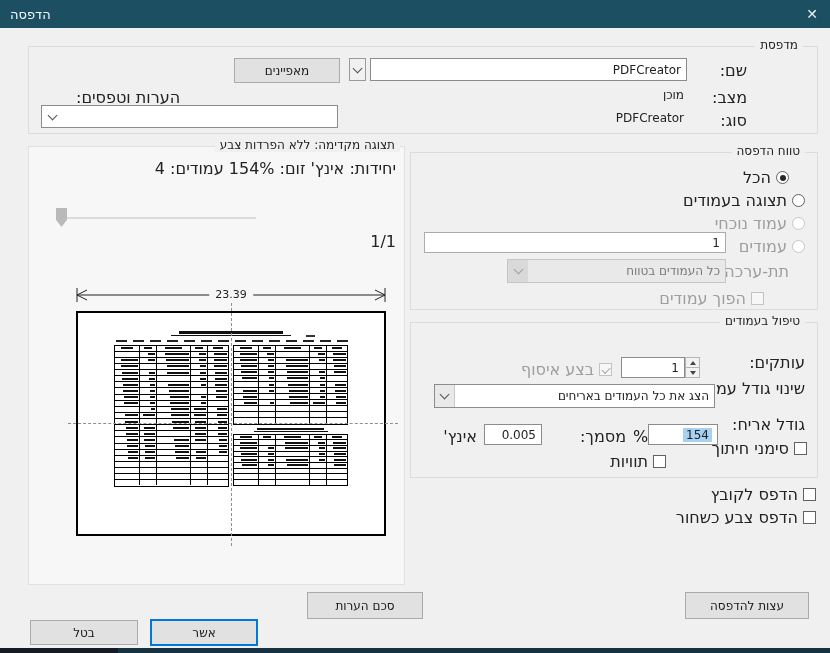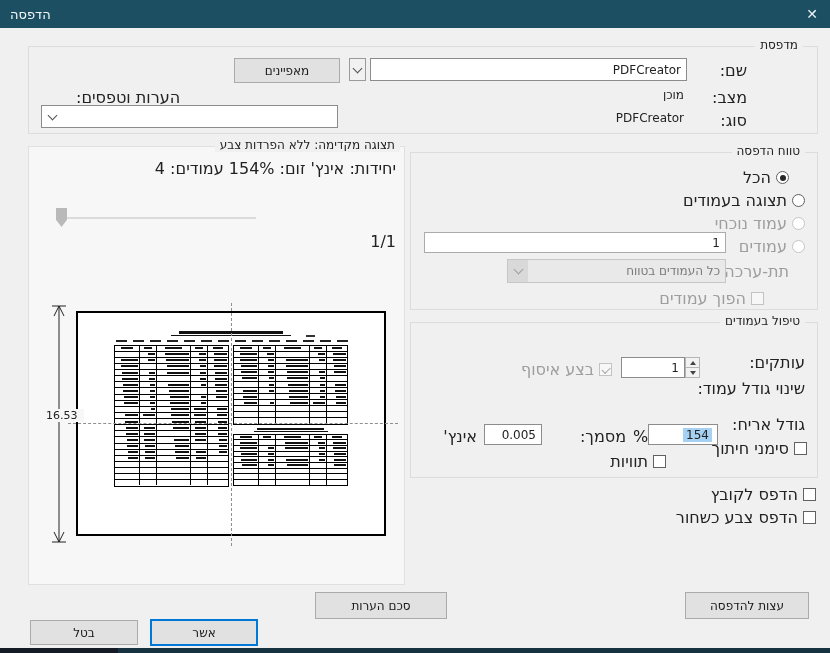--- a/index.html
+++ b/index.html
@@ -116,27 +116,27 @@
   </div>
 
   <div class="panel">
     <span class="grp-label" style="right:4px;">תצוגה מקדימה: ללא הפרדות צבע</span>
     <span class="lbl" style="position:absolute; right:8px; top:12px;">יחידות: אינץ' זום: 154% עמודים: 4</span>
 
     <div class="slider-track"></div>
     <div class="slider-thumb"></div>
     <span class="lbl" style="position:absolute; right:8px; top:85px;">1/1</span>
 
-
-    <div style="position:absolute; left:22px; top:158px; width:16px; height:238px;">
-      <svg width="16" height="238">
-        <path d="M1,1 L15,1 M1,237 L15,237 M8,1 L8,237 M8,1 L3,11 M8,1 L13,11 M8,237 L3,227 M8,237 L13,227" stroke="#222" stroke-width="1" fill="none"></path>
+    <div style="position:absolute; left:47px; top:140px; width:310px; height:16px;">
+      <svg width="310" height="16">
+        <path d="M1,1 L1,15 M309,1 L309,15 M1,8 L309,8 M1,8 L11,3 M1,8 L11,13 M309,8 L299,3 M309,8 L299,13" stroke="#222" stroke-width="1" fill="none"></path>
       </svg>
-      <span class="dim-label" style="left:-11px; top:104px; background:#f7f7f7;">16.53</span>
-    </div>
+      <span class="dim-label" style="left:50%; transform:translateX(-50%); top:1px;">23.39</span>
+    </div>
+
 
     <div class="page">
       <div class="doc">
         <div class="doc-title">
             <i></i>
           </div>
         <div class="doc-dash"></div>
         <div class="doc-sub"></div>
         <div class="tables">
           <div class="tcol">
@@ -837,20 +837,26 @@
             <i class="tri-dn"></i>
           </span>
       </span>
     </div>
     <div class="row-rtl" style="right:205px; top:37px;">
       <span class="cb dis checked-dis"></span>
       <span class="lbl lbl-dis">בצע איסוף</span>
     </div>
 
     <span class="lbl" style="position:absolute; right:12px; top:56px;">שינוי גודל עמוד:</span>
+    <div class="combo" style="left:23px; top:61px; width:281px; height:24px;">
+      <span class="chev-zone gray">
+          <i class="chev"></i>
+        </span>
+      <span class="txt">הצג את כל העמודים באריחים</span>
+    </div>
 
     <span class="lbl" style="position:absolute; right:12px; top:92px;">גודל אריח:</span>
     <div class="tb" style="left:237px; top:101px; width:70px; height:21px;">
       <span class="sel-hl">154</span>
     </div>
     <span class="lbl" style="position:absolute; left:222px; top:104px;">%</span>
     <span class="lbl" style="position:absolute; right:191px; top:104px;">מסמך:</span>
     <div class="tb" style="left:73px; top:101px; width:58px; height:21px;">0.005</div>
     <span class="lbl" style="position:absolute; right:340px; top:104px;">אינץ'</span>
 
@@ -867,20 +873,20 @@
   <div class="row-rtl" style="right:14px; top:485px;">
     <span class="cb"></span>
     <span class="lbl">הדפס לקובץ</span>
   </div>
   <div class="row-rtl" style="right:14px; top:508px;">
     <span class="cb"></span>
     <span class="lbl">הדפס צבע כשחור</span>
   </div>
 
   <div class="btn" style="left:685px; top:592px; width:124px; height:27px;">עצות להדפסה</div>
-  <div class="btn" style="left:315px; top:592px; width:132px; height:27px;">סכם הערות</div>
+  <div class="btn" style="left:307px; top:592px; width:116px; height:27px;">סכם הערות</div>
 
   <div class="btn default" style="left:150px; top:619px; width:108px; height:27px;">אשר</div>
   <div class="btn" style="left:30px; top:620px; width:108px; height:25px;">בטל</div>
 
   <div class="strip"></div>
   <div class="strip-l"></div>
 </div>
 
 </body></html>

